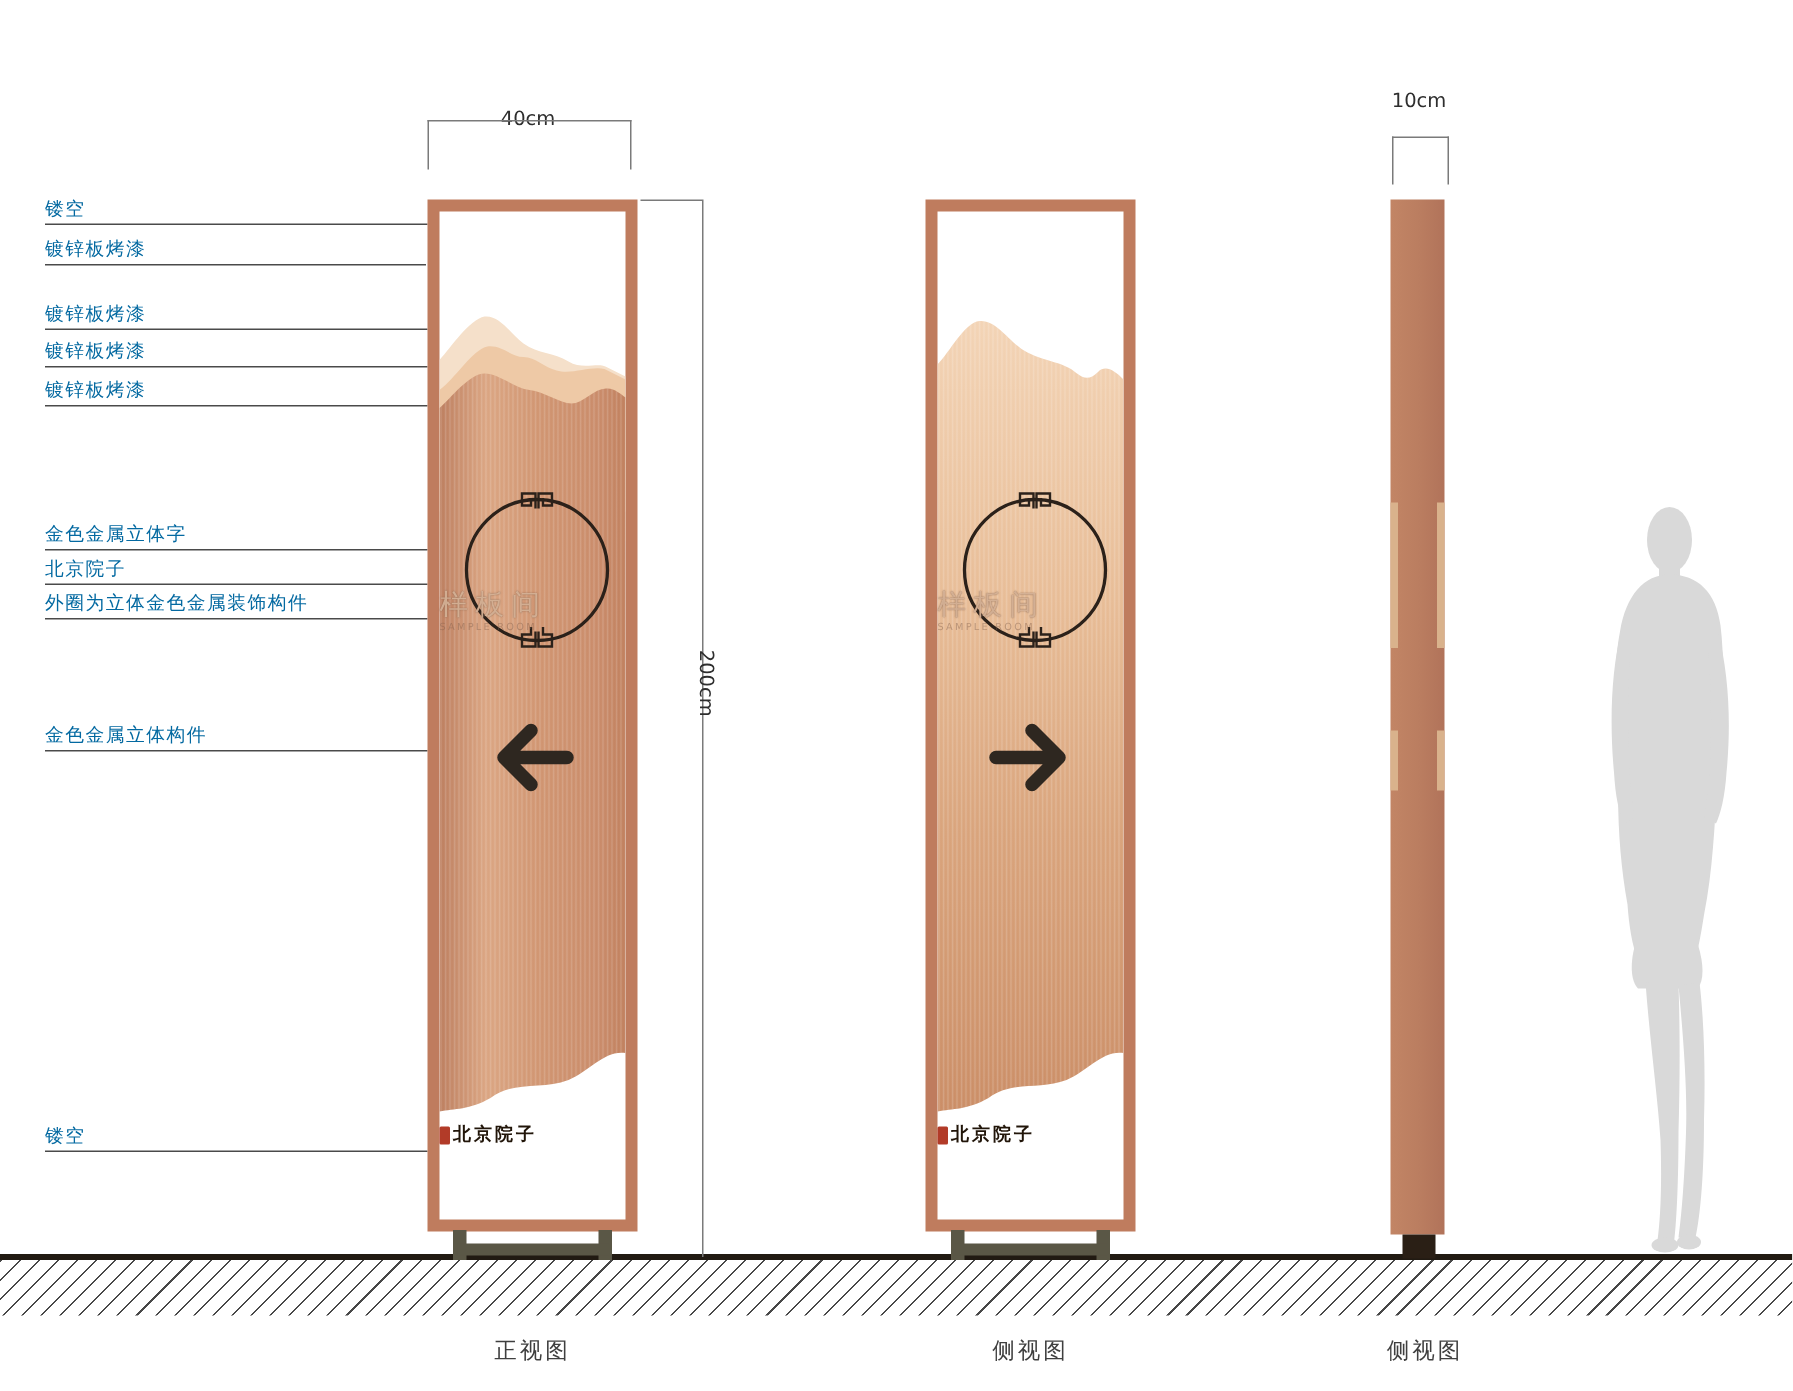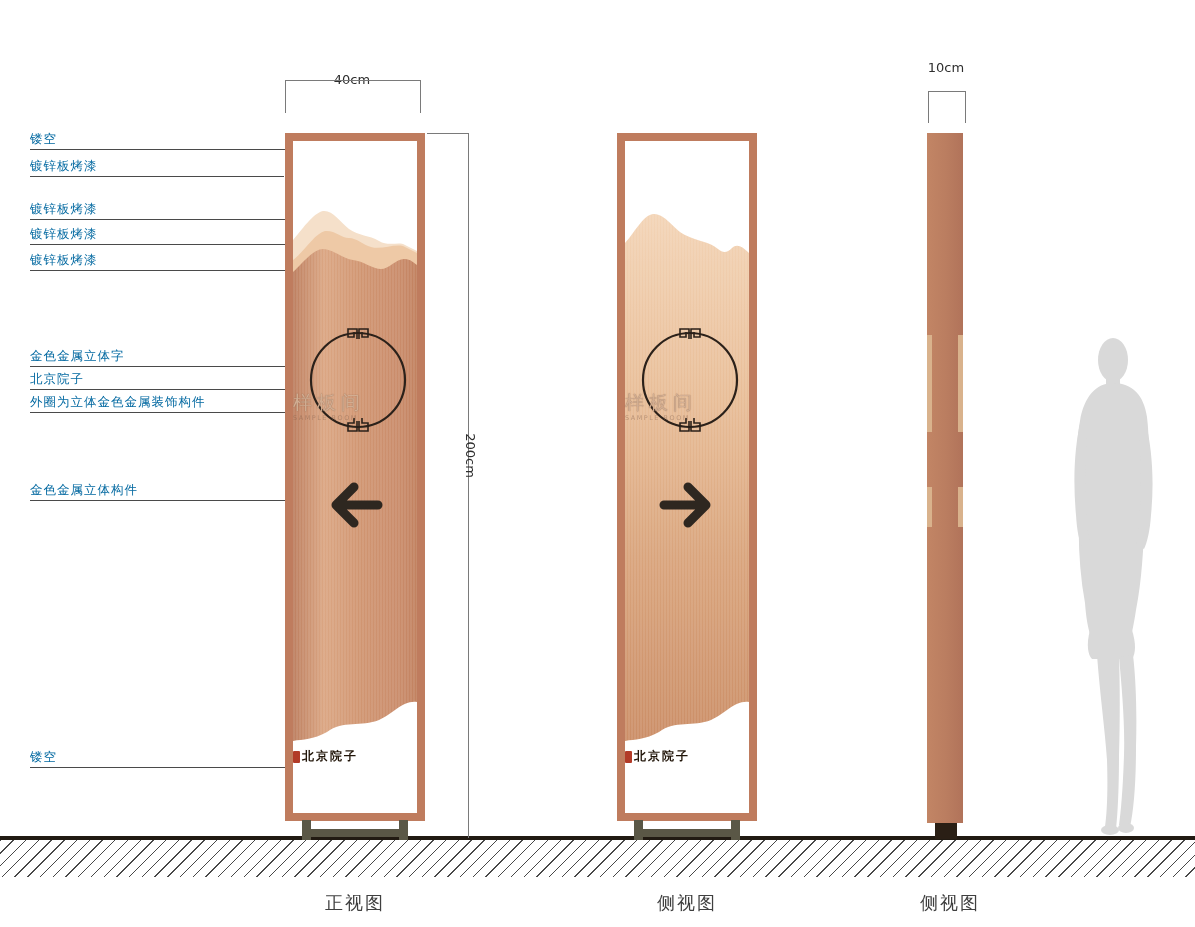--- a/index.html
+++ b/index.html
@@ -34,21 +34,21 @@
   .base-bar{position:absolute;height:8px;background:#5a5746;top:829px;width:101px;}
   .ground-line{position:absolute;left:0;top:836px;width:1195px;height:4px;background:#211a12;}
   .ground-hatch{position:absolute;left:0;top:840px;width:1195px;height:37px;
     background:repeating-linear-gradient(135deg,rgba(40,40,40,0.85) 0px,rgba(40,40,40,0.85) 1px,transparent 1px,transparent 9px);}
   
   .side-bar{position:absolute;left:927px;top:133px;width:36px;height:690px;
             background:linear-gradient(90deg,#c28565,#ba7d60 55%,#b1735a);}
   .notch{position:absolute;width:5px;background:#d9b28c;}
   .profile-foot{position:absolute;left:935px;top:823px;width:22px;height:16px;background:#2a1f15;}
   
-  .view-label{position:absolute;top:891px;width:140px;text-align:center;font-size:18px;
+  .view-label{position:absolute;top:891px;width:140px;text-align:center;font-size:15px;
               letter-spacing:2px;color:#3f3f3f;}
   
   .silhouette{position:absolute;left:1050px;top:335px;}
 </style>
 </head>
 <body>
 
 <div class="canvas">
 
   <div class="ground-line"></div>

